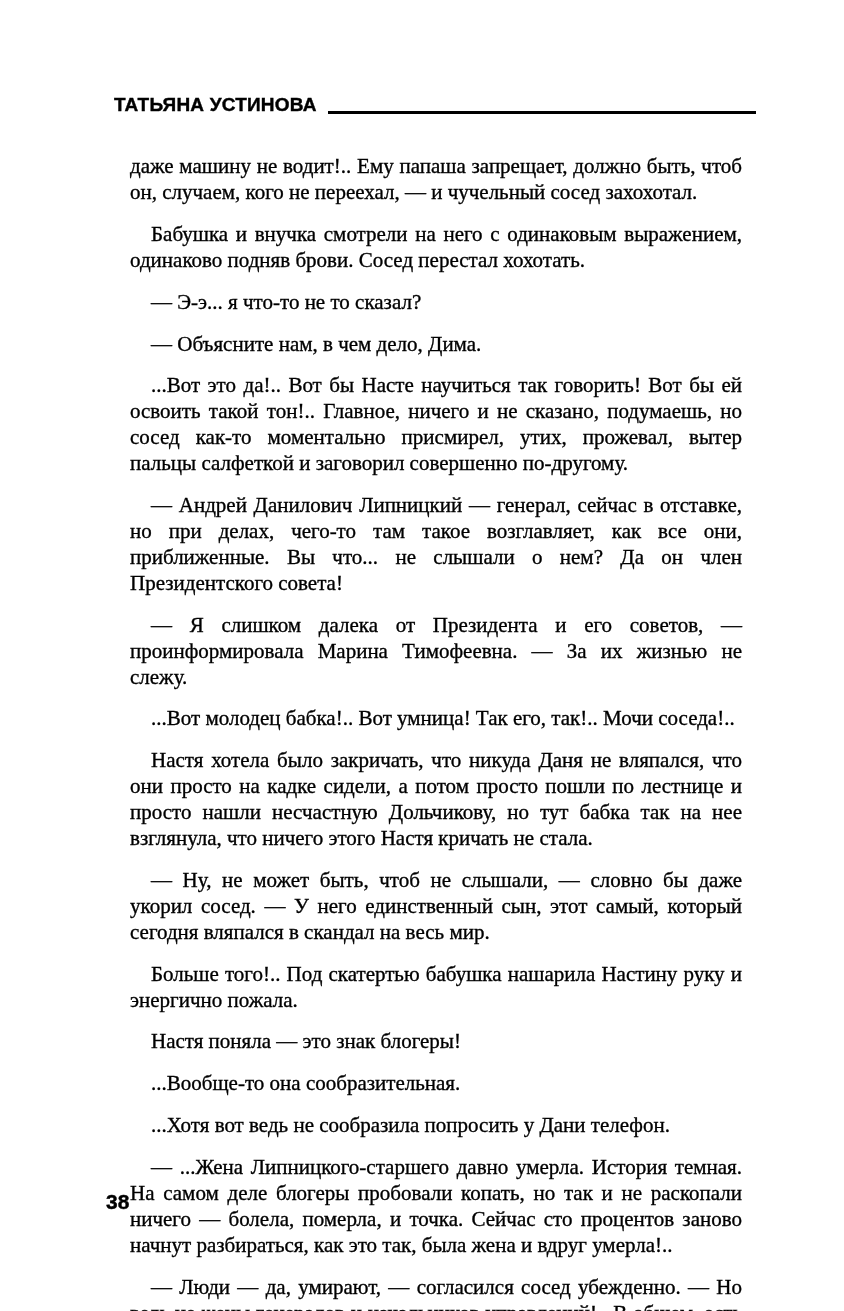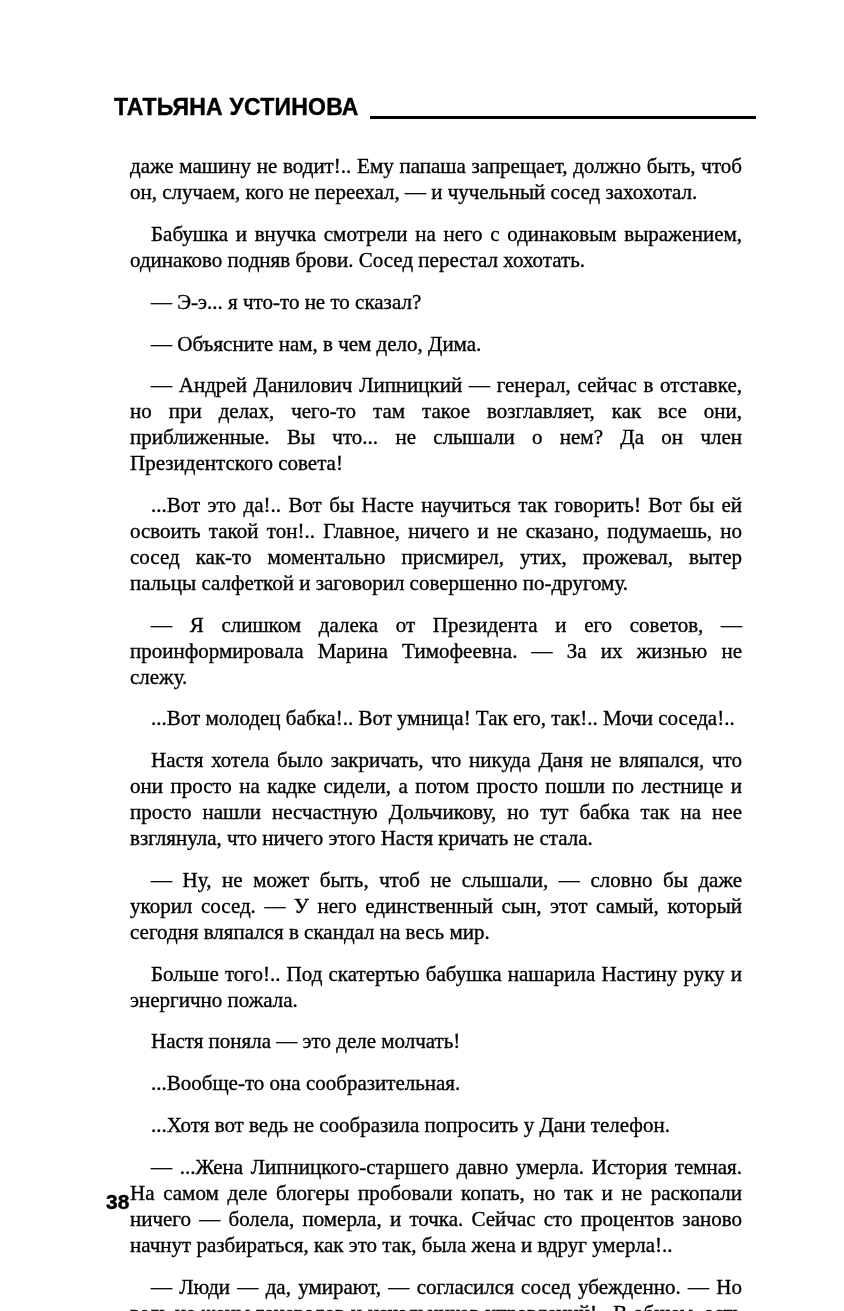--- a/index.html
+++ b/index.html
@@ -20,21 +20,21 @@
     position: absolute;
     left: 114px;
     right: 88px;
     top: 94px;
     display: flex;
     align-items: flex-end;
   }
   .author {
     font-family: "Liberation Sans", sans-serif;
     font-weight: 700;
-    font-size: 23px;
+    font-size: 19px;
     letter-spacing: 0.2px;
     white-space: nowrap;
     -webkit-text-stroke: 0.4px #000;
   }
   .head-rule {
     flex: 1;
     height: 3px;
     background: #000000;
     margin-left: 11px;
     margin-bottom: 2px;
@@ -77,28 +77,28 @@
   <header class="running-head">
     <span class="author">ТАТЬЯНА УСТИНОВА</span>
     <span class="head-rule"></span>
   </header>
 
   <main class="text-block">
       <p class="para">даже машину не водит!.. Ему папаша запрещает, должно быть, чтоб он, случаем, кого не переехал, — и чучельный сосед захохотал.</p>
       <p class="para indent">Бабушка и внучка смотрели на него с одинаковым выражением, одинаково подняв брови. Сосед перестал хохотать.</p>
       <p class="para indent">— Э-э... я что-то не то сказал?</p>
       <p class="para indent">— Объясните нам, в чем дело, Дима.</p>
+      <p class="para indent">...Вот это да!.. Вот бы Насте научиться так говорить! Вот бы ей ос­во­ить такой тон!.. Главное, ничего и не сказано, подумаешь, но сосед как-то моментально присмирел, утих, прожевал, вытер пальцы сал­фет­кой и заговорил совершенно по-другому.</p>
       <p class="para indent">— Андрей Данилович Липницкий — генерал, сейчас в отставке, но при делах, чего-то там такое возглавляет, как все они, приближенные. Вы что... не слышали о нем? Да он член Президентского совета!</p>
-      <p class="para indent">...Вот это да!.. Вот бы Насте научиться так говорить! Вот бы ей ос­во­ить такой тон!.. Главное, ничего и не сказано, подумаешь, но сосед как-то моментально присмирел, утих, прожевал, вытер пальцы сал­фет­кой и заговорил совершенно по-другому.</p>
       <p class="para indent">— Я слишком далека от Президента и его советов, — проинформи­ро­вала Марина Тимофеевна. — За их жизнью не слежу.</p>
       <p class="para indent">...Вот молодец бабка!.. Вот умница! Так его, так!.. Мочи соседа!..</p>
       <p class="para indent">Настя хотела было закричать, что никуда Даня не вляпался, что они просто на кадке сидели, а потом просто пошли по лестнице и просто нашли несчастную Дольчикову, но тут бабка так на нее взглянула, что ничего этого Настя кричать не стала.</p>
       <p class="para indent">— Ну, не может быть, чтоб не слышали, — словно бы даже укорил сосед. — У него единственный сын, этот самый, который сегодня вля­пал­ся в скандал на весь мир.</p>
       <p class="para indent">Больше того!.. Под скатертью бабушка нашарила Настину руку и энергично пожала.</p>
-      <p class="para indent">Настя поняла — это деле молчать!</p>
+      <p class="para indent">Настя поняла — это знак блогеры!</p>
       <p class="para indent">...Вообще-то она сообразительная.</p>
       <p class="para indent">...Хотя вот ведь не сообразила попросить у Дани телефон.</p>
       <p class="para indent">— ...Жена Липницкого-старшего давно умерла. История темная. На самом деле блогеры пробовали копать, но так и не раскопали ни­че­го — болела, померла, и точка. Сейчас сто процентов заново начнут разбираться, как это так, была жена и вдруг умерла!..</p>
       <p class="para indent">— Люди — да, умирают, — согласился сосед убежденно. — Но ведь не жены генералов и начальников управлений!.. В общем, есть сын, совсем мальчишка, лет девятнадцать. Он есть, но его нет нигде, отец прячет, представляете?! То есть вообще нет. Не существует! Призрак!..</p>
     </main>
 
   <footer>
     <span class="page-number">38</span>
   </footer>
 

